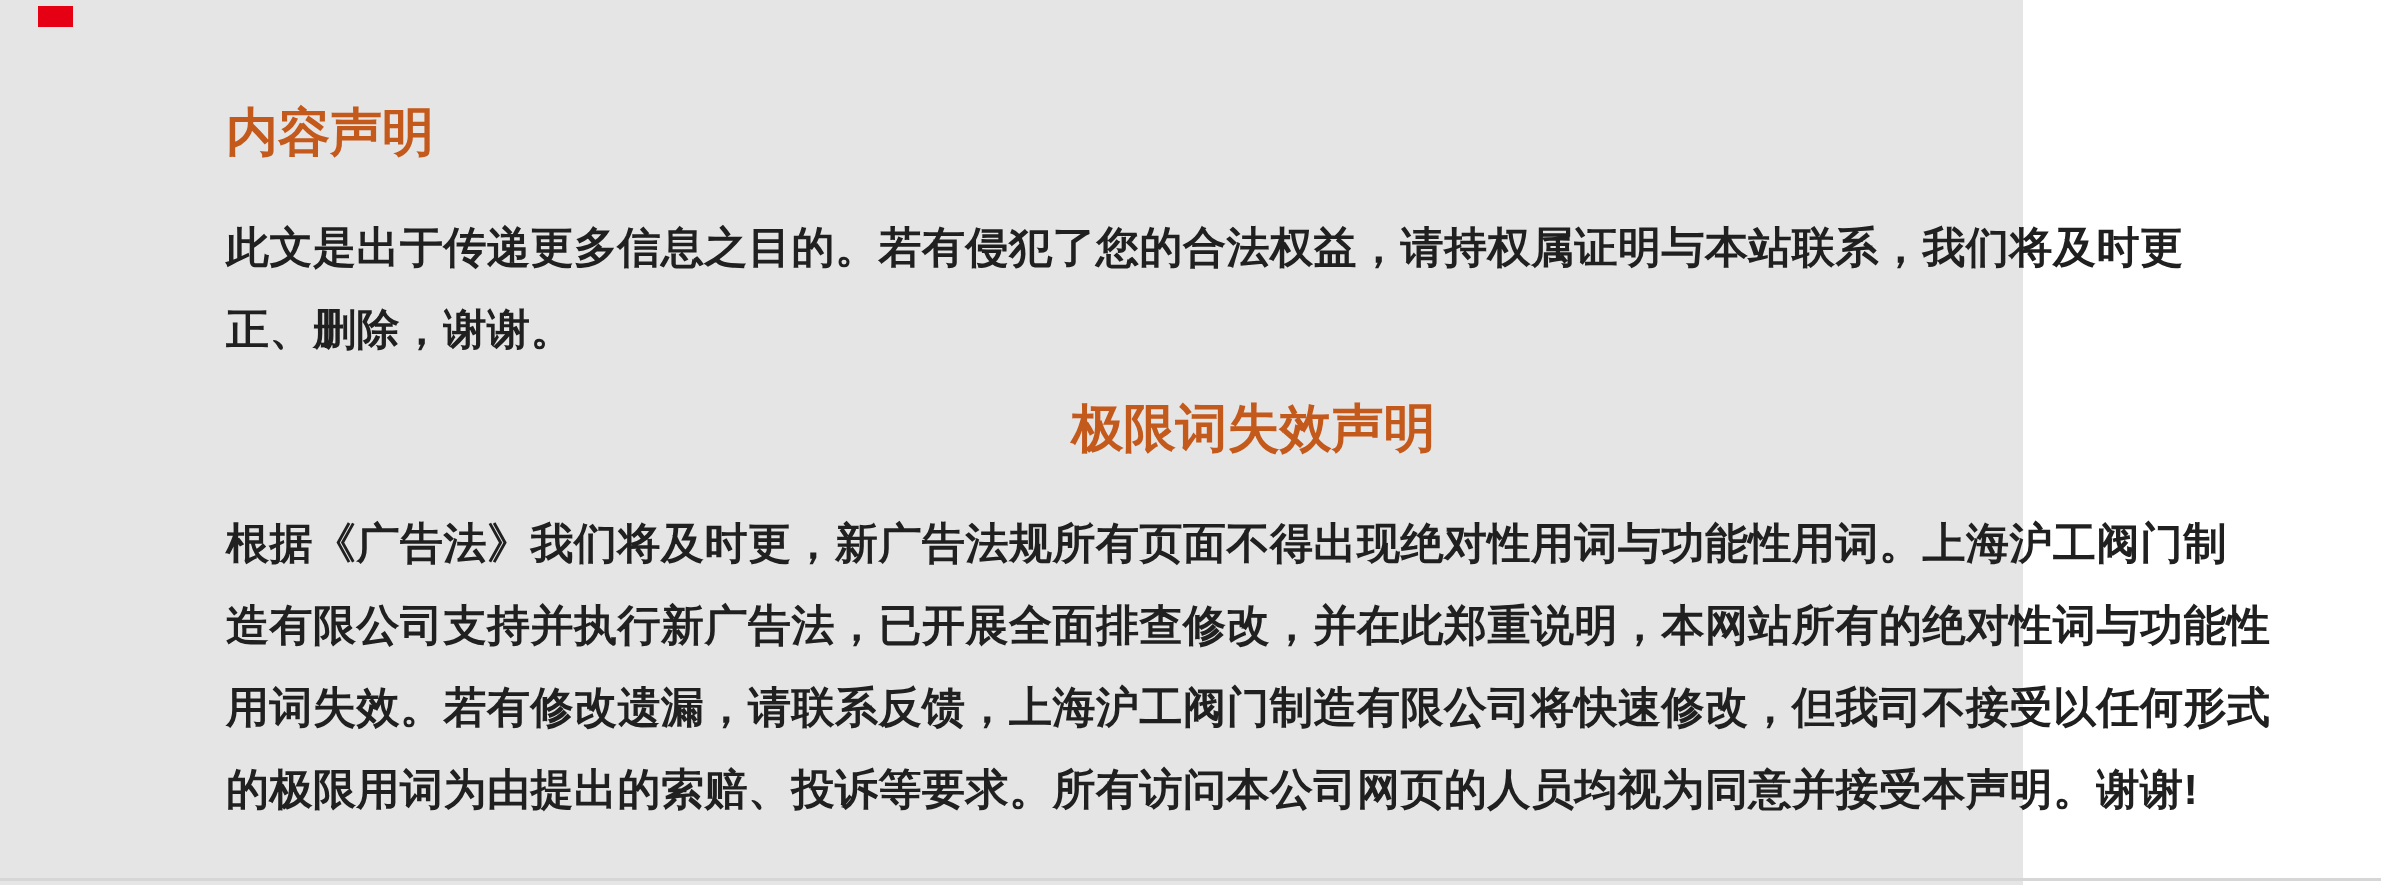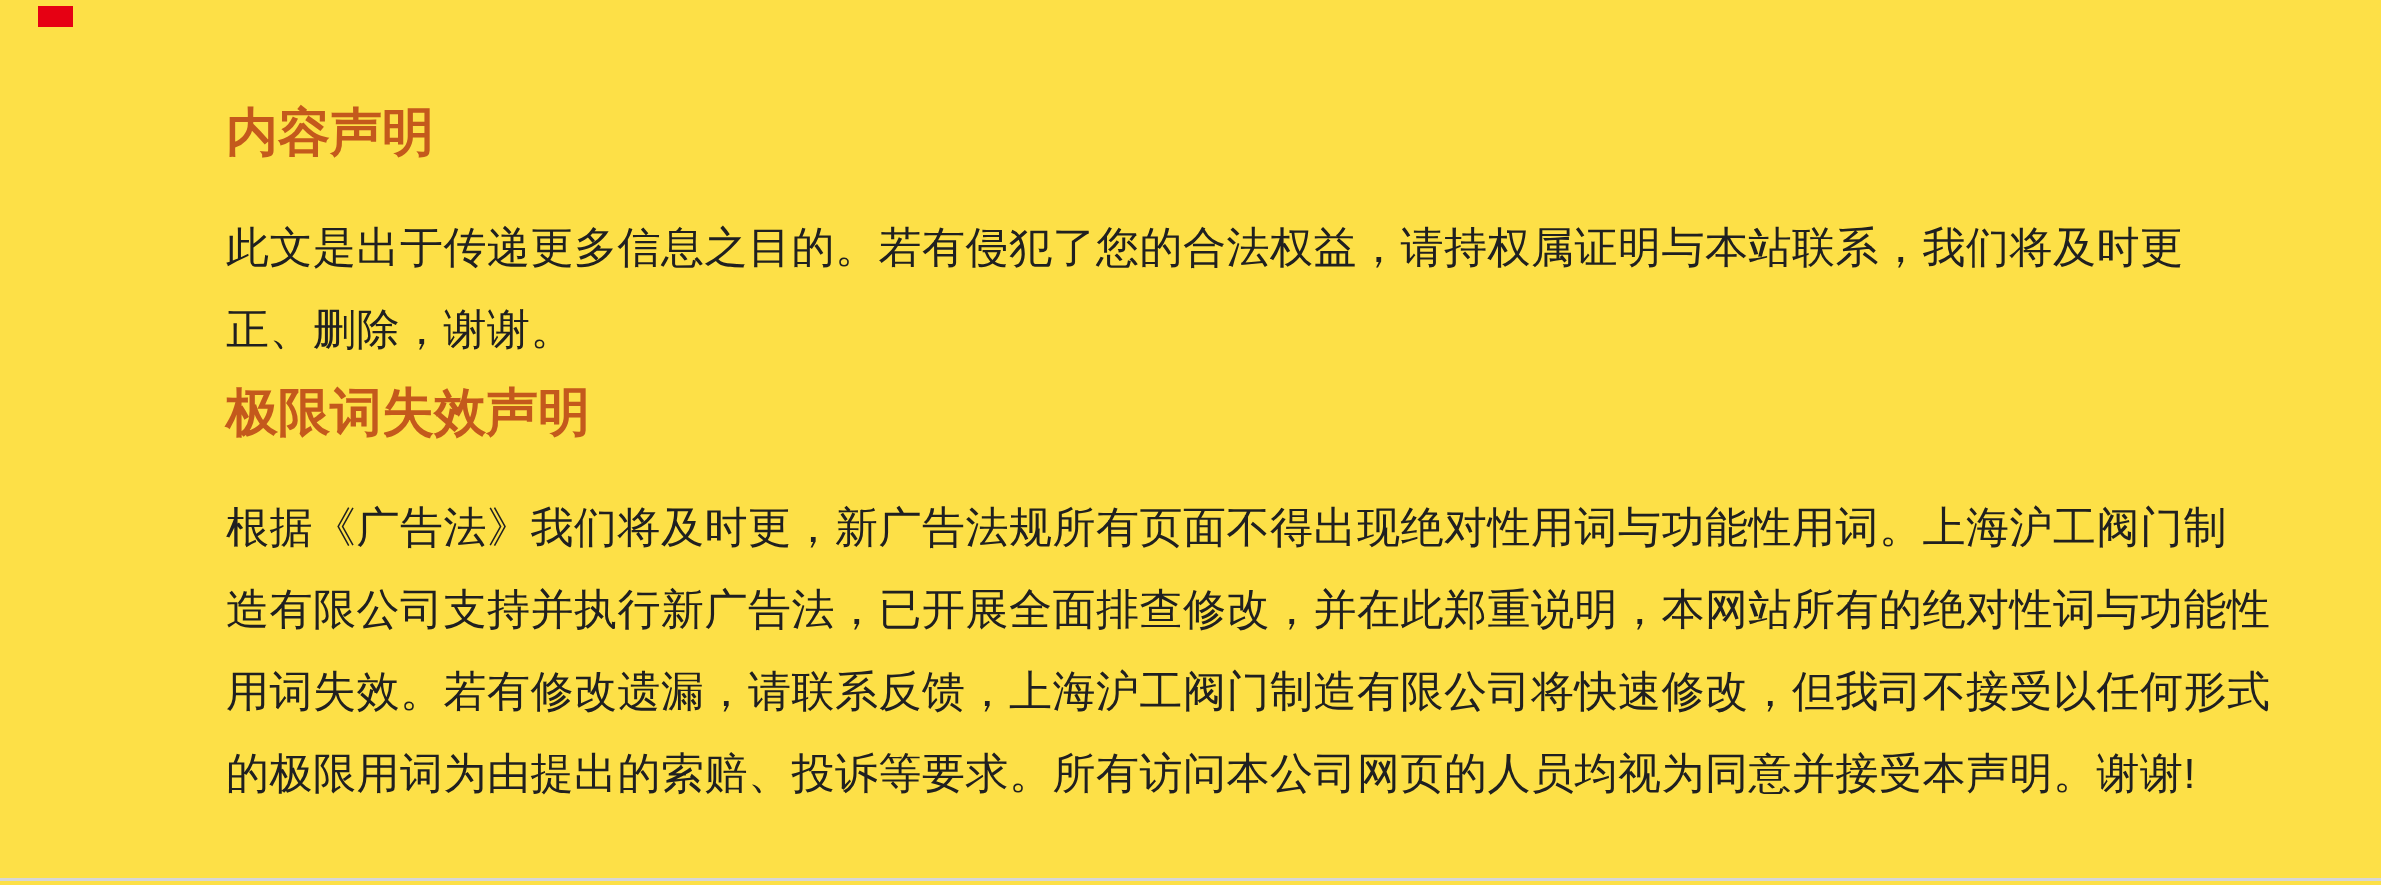--- a/index.html
+++ b/index.html
@@ -6,23 +6,23 @@
     margin: 0;
     padding: 0;
     background: #ffffff;
     width: 2381px;
     height: 885px;
     overflow: hidden;
     font-family: "Liberation Sans", sans-serif;
   }
   .page {
     position: relative;
-    width: 2381px;
+    width: 2023px;
     height: 885px;
-    background: #fde047;
+    background: #e5e5e5;
   }
   .red-marker {
     position: absolute;
     left: 38px;
     top: 6px;
     width: 35px;
     height: 21px;
     background: #e60013;
   }
   .content {
@@ -32,29 +32,31 @@
     width: 2055px;
   }
   .section-heading {
     font-size: 52px;
     line-height: 60px;
     font-weight: bold;
     color: #c4591c;
     margin: 0 0 44px 0;
   }
   .section-heading.second {
-    margin-top: 12px;
+    margin-top: 28px;
+    text-align: center;
   }
   .section-body {
     font-size: 43px;
     line-height: 82px;
     color: #202020;
     margin: 0;
     white-space: pre-line;
     letter-spacing: 0.5px;
+    font-weight: bold;
   }
   .bottom-divider {
     position: absolute;
     left: 0;
     top: 878px;
     width: 2381px;
     height: 3px;
     background: #d6d6d6;
   }
 </style>

